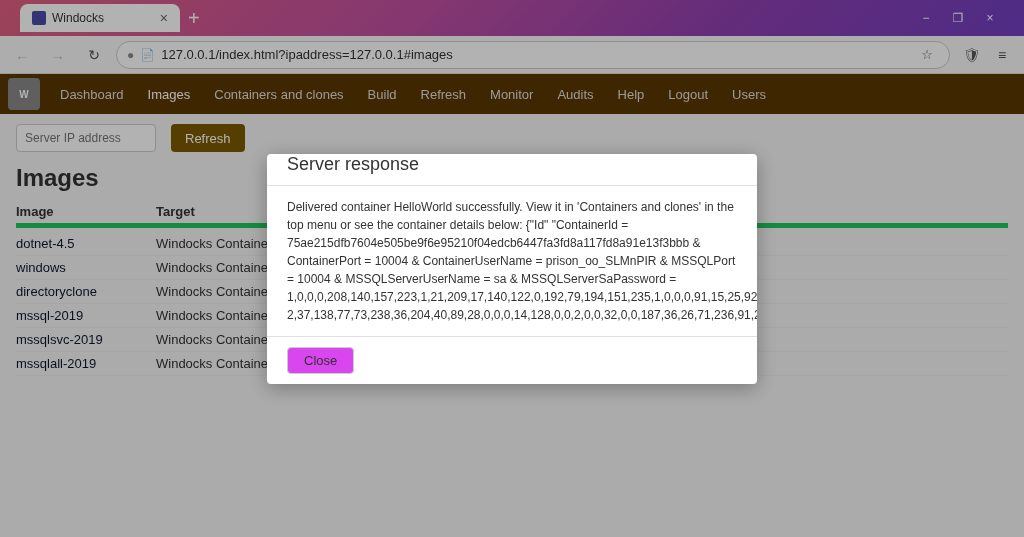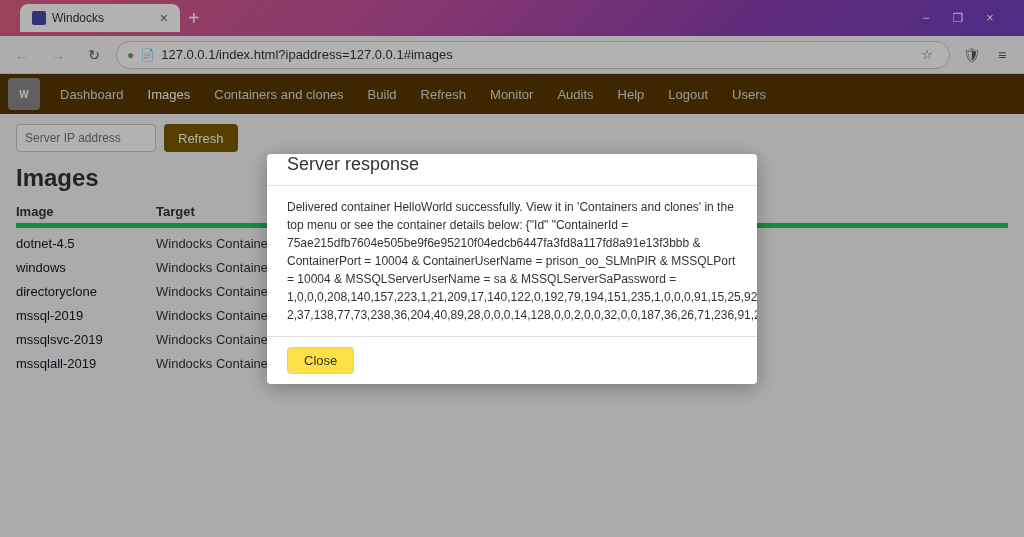--- a/index.html
+++ b/index.html
@@ -168,21 +168,21 @@
       background: #f5f5f5;
       padding: 10px 16px;
       height: calc(537px - 36px - 38px - 40px);
       overflow-y: auto;
       position: relative;
     }
 
     .toolbar {
       display: flex;
       align-items: center;
-      gap: 8px;
+      gap: 15px;
       margin-bottom: 12px;
     }
     .server-ip-input {
       width: 140px;
       height: 28px;
       border: 1px solid #ccc;
       border-radius: 4px;
       padding: 0 8px;
       font-size: 12px;
       color: #999;
@@ -268,21 +268,21 @@
       line-height: 1.5;
       border-bottom: 1px solid #e0e0e0;
     }
     .modal-footer {
       padding: 10px 20px;
       display: flex;
       align-items: center;
     }
     .close-btn-modal {
       border: 1px solid #ccc;
-      background: #fde047;
+      background: #d946ef;
       padding: 5px 16px;
       border-radius: 4px;
       cursor: pointer;
       font-size: 13px;
       color: #333;
     }
   </style>
 </head>
 <body>
 

